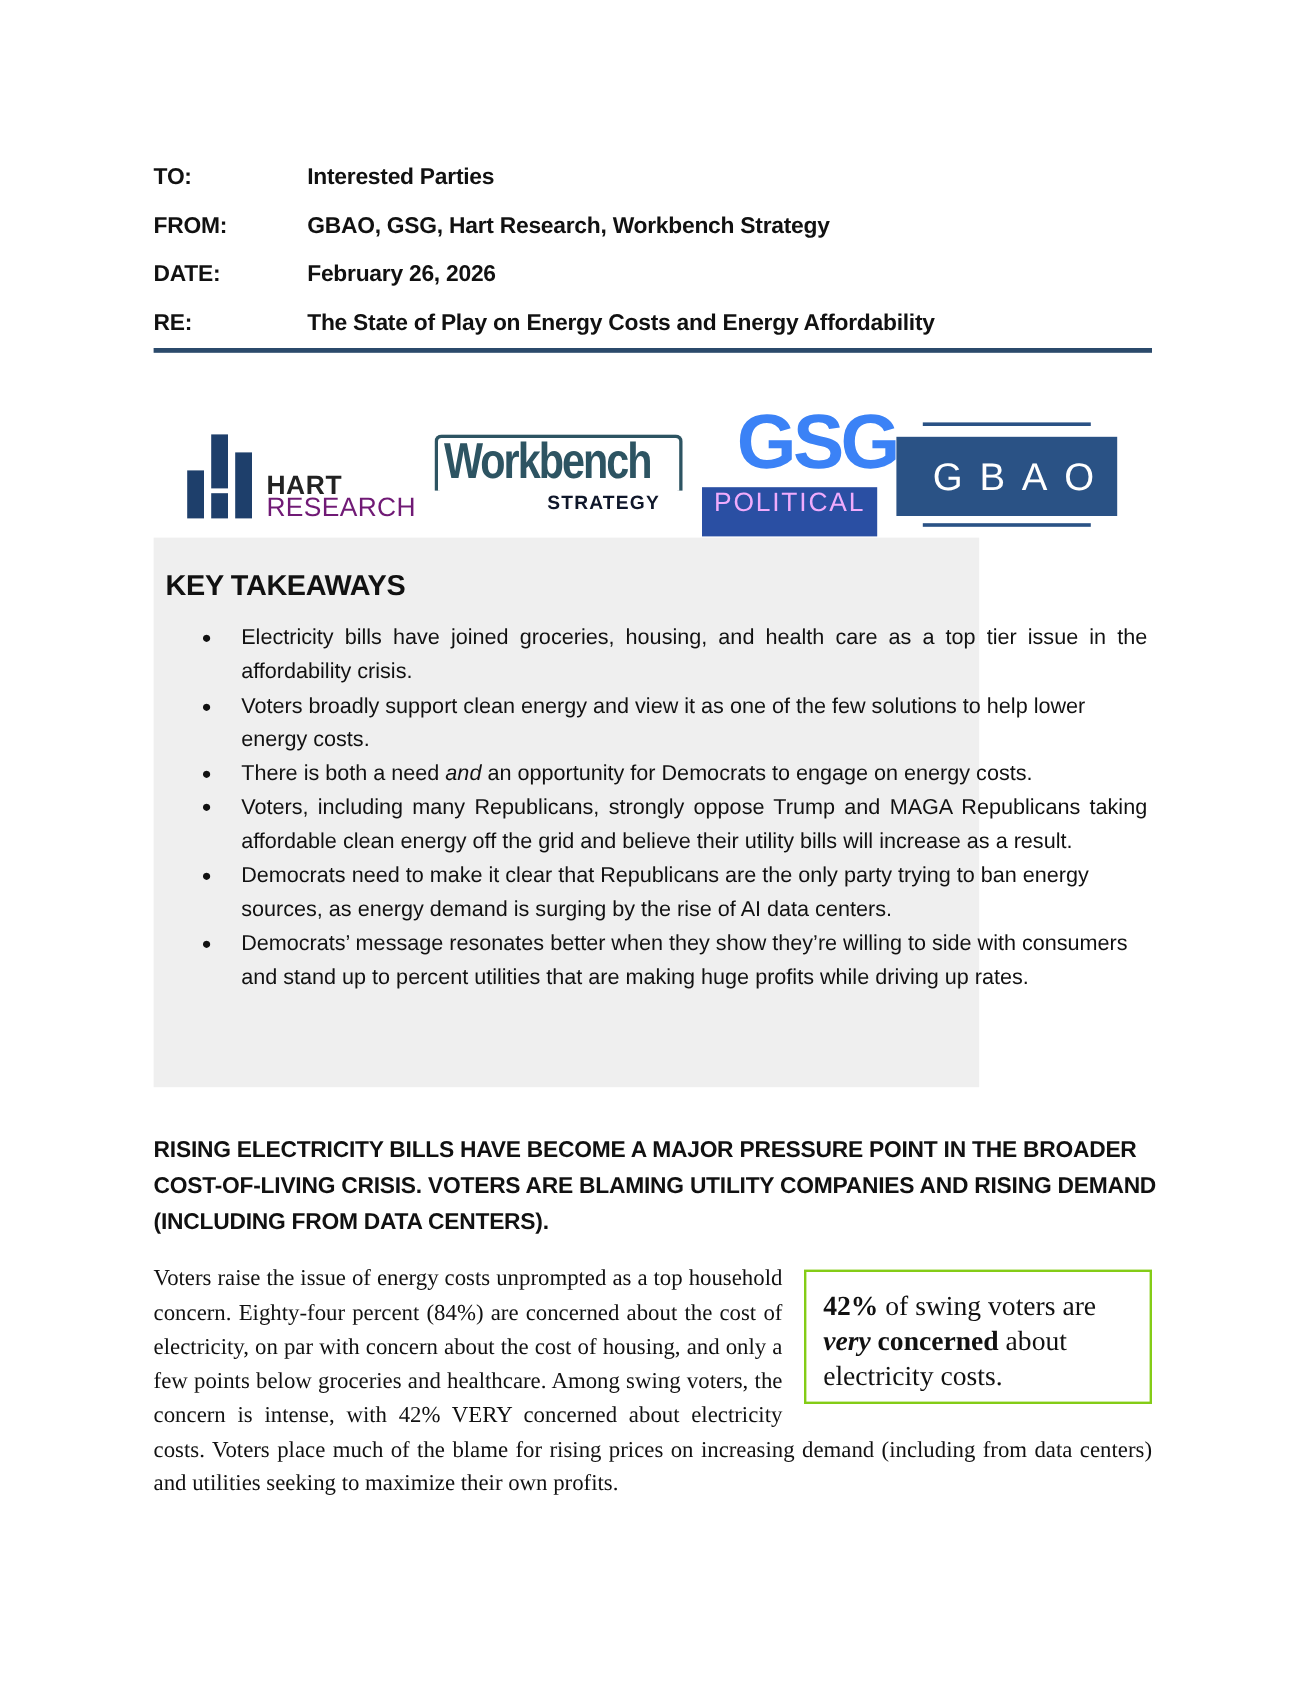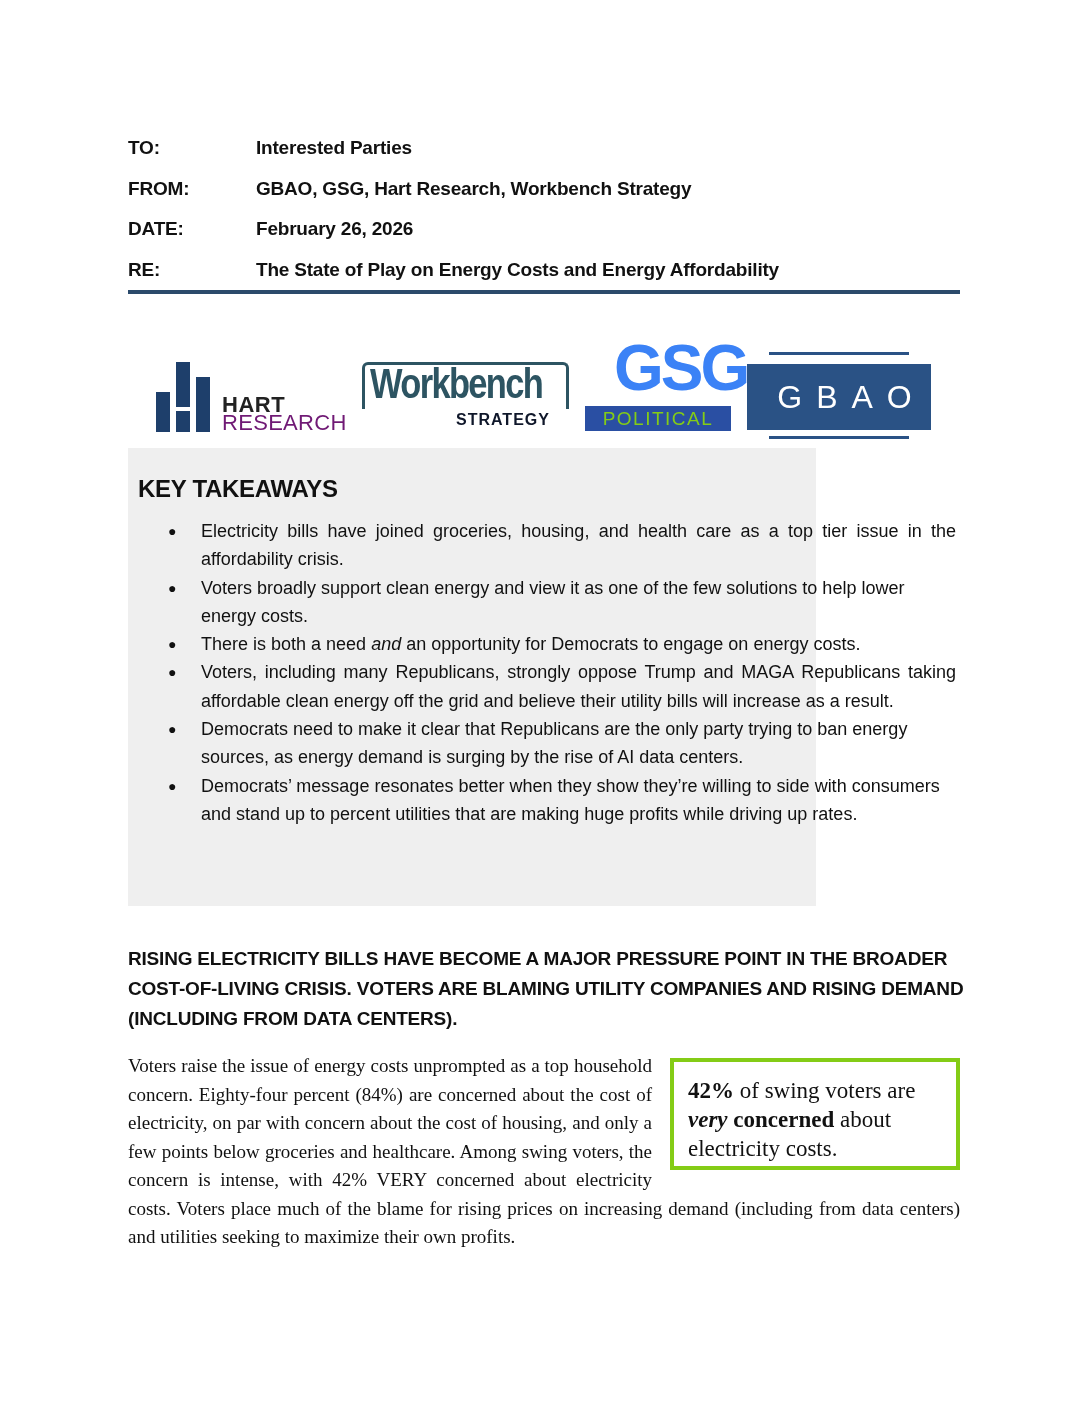--- a/index.html
+++ b/index.html
@@ -22,40 +22,40 @@
 
   
   .workbench { left: 362px; top: 22px; width: 205px; height: 72px; }
   .workbench .frame { position: absolute; left: 0; top: 0; width: 201px; height: 44px; border: 3px solid #2d5462; border-bottom: none; border-radius: 6px 6px 0 0; }
   .workbench .word { position: absolute; left: 8px; top: -2px; font-family: "Liberation Sans", sans-serif; font-weight: bold; font-size: 42px; color: #2d5462; letter-spacing: -2px; transform: scaleX(0.82); transform-origin: left; }
   .workbench .sub { position: absolute; left: 94px; top: 49px; font-weight: bold; font-size: 16px; color: #0f172a; letter-spacing: 1px; }
 
   
   .gsg { left: 585px; top: 5px; width: 146px; height: 86px; }
   .gsg .word { position: absolute; left: 0; top: -14px; font-weight: bold; font-size: 64px; color: #3b82f6; letter-spacing: -3px; margin-left: 29px; }
-  .gsg .band { position: absolute; left: 0; top: 61px; width: 146px; height: 25px; background: #2a4fa3; color: #84cc16; font-size: 19px; text-align: center; line-height: 25px; letter-spacing: 1.5px; }
+  .gsg .band { position: absolute; left: 0; top: 61px; width: 146px; height: 41px; background: #2a4fa3; color: #f0abfc; font-size: 22px; text-align: center; line-height: 25px; letter-spacing: 1.5px; }
 
   
   .gbao { left: 747px; top: 10px; width: 184px; height: 80px; }
   .gbao .line { position: absolute; left: 22px; width: 140px; height: 3px; background: #2a5285; }
   .gbao .box { position: absolute; left: 0; top: 14px; width: 184px; height: 66px; background: #2a5285; color: #fff; font-size: 32px; text-align: center; line-height: 66px; letter-spacing: 14px; padding-left: 25px; box-sizing: border-box; }
 
   
   .takeaways { position: absolute; left: 128px; top: 448px; width: 688px; height: 458px; background: #efefef; }
   .takeaways h2 { margin: 0; position: absolute; left: 10px; top: 27px; font-size: 24px; font-weight: bold; letter-spacing: -0.3px; }
   .takeaways ul { list-style: none; margin: 0; padding: 0; position: absolute; left: 0; top: 69px; width: 838px; }
   .takeaways li { position: relative; padding-left: 73px; padding-right: 10px; font-size: 18px; line-height: 28.3px; text-align: left; }
   .takeaways li .bullet { position: absolute; left: 40px; top: 0; font-size: 14px; }
   .takeaways li.justify { text-align: justify; }
 
   
   .section-heading { position: absolute; left: 128px; top: 944px; width: 840px; font-size: 19px; font-weight: bold; line-height: 30px; letter-spacing: -0.2px; text-transform: uppercase; }
 
   .body-text { position: absolute; left: 128px; top: 1052px; width: 832px; font-family: "Liberation Serif", serif; font-size: 19px; line-height: 28.5px; text-align: justify; color: #111; }
-  .callout { float: right; width: 290px; height: 112px; border: 4px solid #84cc16; margin: 6px 0 6px 18px; box-sizing: border-box; padding: 14px 12px 0 14px; font-family: "Liberation Serif", serif; font-size: 23px; line-height: 29px; text-align: left; color: #111; }
+  .callout { float: right; width: 290px; height: 112px; border: 2px solid #84cc16; margin: 6px 0 6px 18px; box-sizing: border-box; padding: 14px 12px 0 14px; font-family: "Liberation Serif", serif; font-size: 23px; line-height: 29px; text-align: left; color: #111; }
   .callout b { font-weight: bold; }
 </style>
 </head>
 <body>
 
 <div class="memo-header">
   <div class="memo-row">
     <span class="memo-label">TO:</span>
     <span class="memo-value">Interested Parties</span>
   </div>

